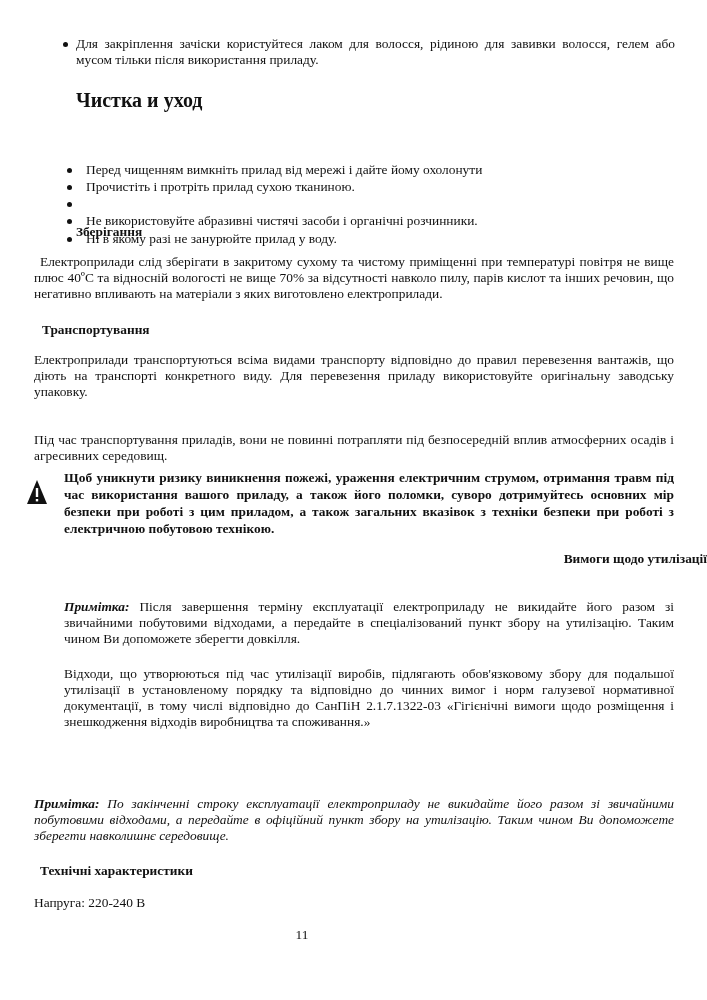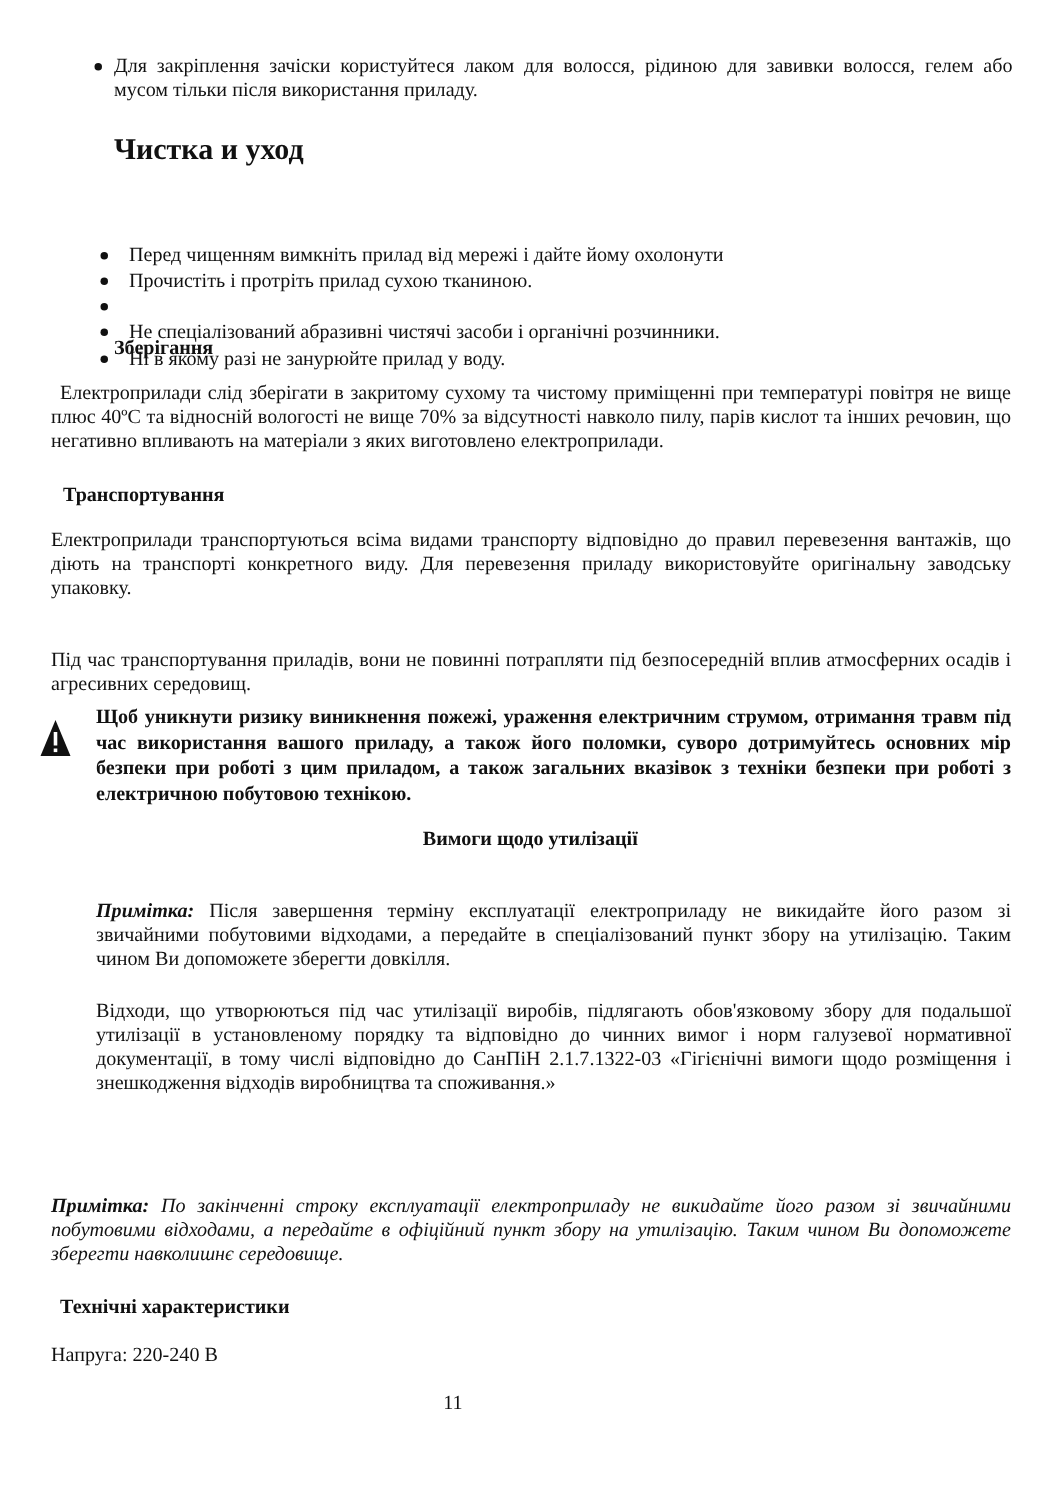--- a/index.html
+++ b/index.html
@@ -39,21 +39,21 @@
   </li>
   <li style="height:17px;">
     <span class="dot" style="left:3px; top:6px;"></span>
     <span style="padding-left:22px;">Прочистіть і протріть прилад сухою тканиною.</span>
   </li>
   <li style="height:17px;">
     <span class="dot" style="left:3px; top:6px;"></span>
   </li>
   <li style="height:18px;">
     <span class="dot" style="left:3px; top:6px;"></span>
-    <span style="padding-left:22px;">Не спеціалізований абразивні чистячі засоби і органічні розчинники.</span>
+    <span style="padding-left:22px;">Не використовуйте абразивні чистячі засоби і органічні розчинники.</span>
   </li>
   <li style="height:17px;">
     <span class="dot" style="left:3px; top:6px;"></span>
     <span style="padding-left:22px;">Ні в якому разі не занурюйте прилад у воду.</span>
   </li>
 </ul>
 
 <div class="abs b" style="left:76px; top:224px;">Зберігання</div>
 <p class="abs j" style="left:34px; top:254px; width:640px; text-indent:6px;">Електроприлади слід зберігати в закритому сухому та чистому приміщенні при температурі повітря не вище плюс 40ºС  та відносній вологості не вище 70% за відсутності навколо пилу, парів кислот та інших речовин, що негативно впливають на матеріали з яких виготовлено електроприлади.</p>
 
@@ -61,21 +61,21 @@
 <p class="abs j" style="left:34px; top:352px; width:640px;">Електроприлади транспортуються всіма видами транспорту відповідно до правил перевезення вантажів, що діють на транспорті конкретного виду. Для перевезення приладу використовуйте оригінальну заводську упаковку.</p>
 <p class="abs j" style="left:34px; top:432px; width:640px;">Під час транспортування приладів, вони не повинні потрапляти під безпосередній вплив атмосферних осадів і агресивних середовищ.</p>
 
 <svg class="warn-icon" viewBox="0 0 22 26">
   <polygon points="11,1 21,25 1,25" fill="#111"></polygon>
   <rect x="9.8" y="9" width="2.4" height="9" fill="#fff"></rect>
   <rect x="9.8" y="20" width="2.4" height="2.4" fill="#fff"></rect>
 </svg>
 <p class="abs j b" style="left:64px; top:469px; width:610px; line-height:17px;">Щоб уникнути ризику виникнення пожежі, ураження електричним струмом, отримання травм під час використання вашого приладу, а також його поломки, суворо дотримуйтесь основних мір безпеки при роботі з цим приладом, а також загальних вказівок з техніки безпеки при роботі з електричною побутовою технікою.</p>
 
-<div class="abs b" style="left:0; top:551px; width:707px; text-align:center;">Вимоги щодо утилізації</div>
+<div class="abs b" style="left:0; top:551px; width:707px; text-align:right;">Вимоги щодо утилізації</div>
 <p class="abs j" style="left:64px; top:599px; width:610px;">
   <span class="b i">Примітка:</span><span> Після завершення терміну експлуатації електроприладу не викидайте його разом зі звичайними побутовими відходами, а передайте в спеціалізований пункт збору на утилізацію. Таким чином Ви допоможете зберегти довкілля.</span>
 </p>
 <p class="abs j" style="left:64px; top:666px; width:610px;">Відходи, що утворюються під час утилізації виробів, підлягають обов'язковому збору для подальшої утилізації в установленому порядку та відповідно до чинних вимог і норм галузевої нормативної документації, в тому числі відповідно до СанПіН 2.1.7.1322-03 «Гігієнічні вимоги щодо розміщення і знешкодження відходів виробництва та споживання.»</p>
 
 <p class="abs j i" style="left:34px; top:796px; width:640px;">
   <span class="b">Примітка:</span><span> По закінченні строку експлуатації електроприладу не викидайте його разом зі звичайними побутовими відходами, а передайте в офіційний пункт збору на утилізацію. Таким чином Ви допоможете зберегти навколишнє середовище.</span>
 </p>
 
 <div class="abs b" style="left:40px; top:863px;">Технічні характеристики</div>

